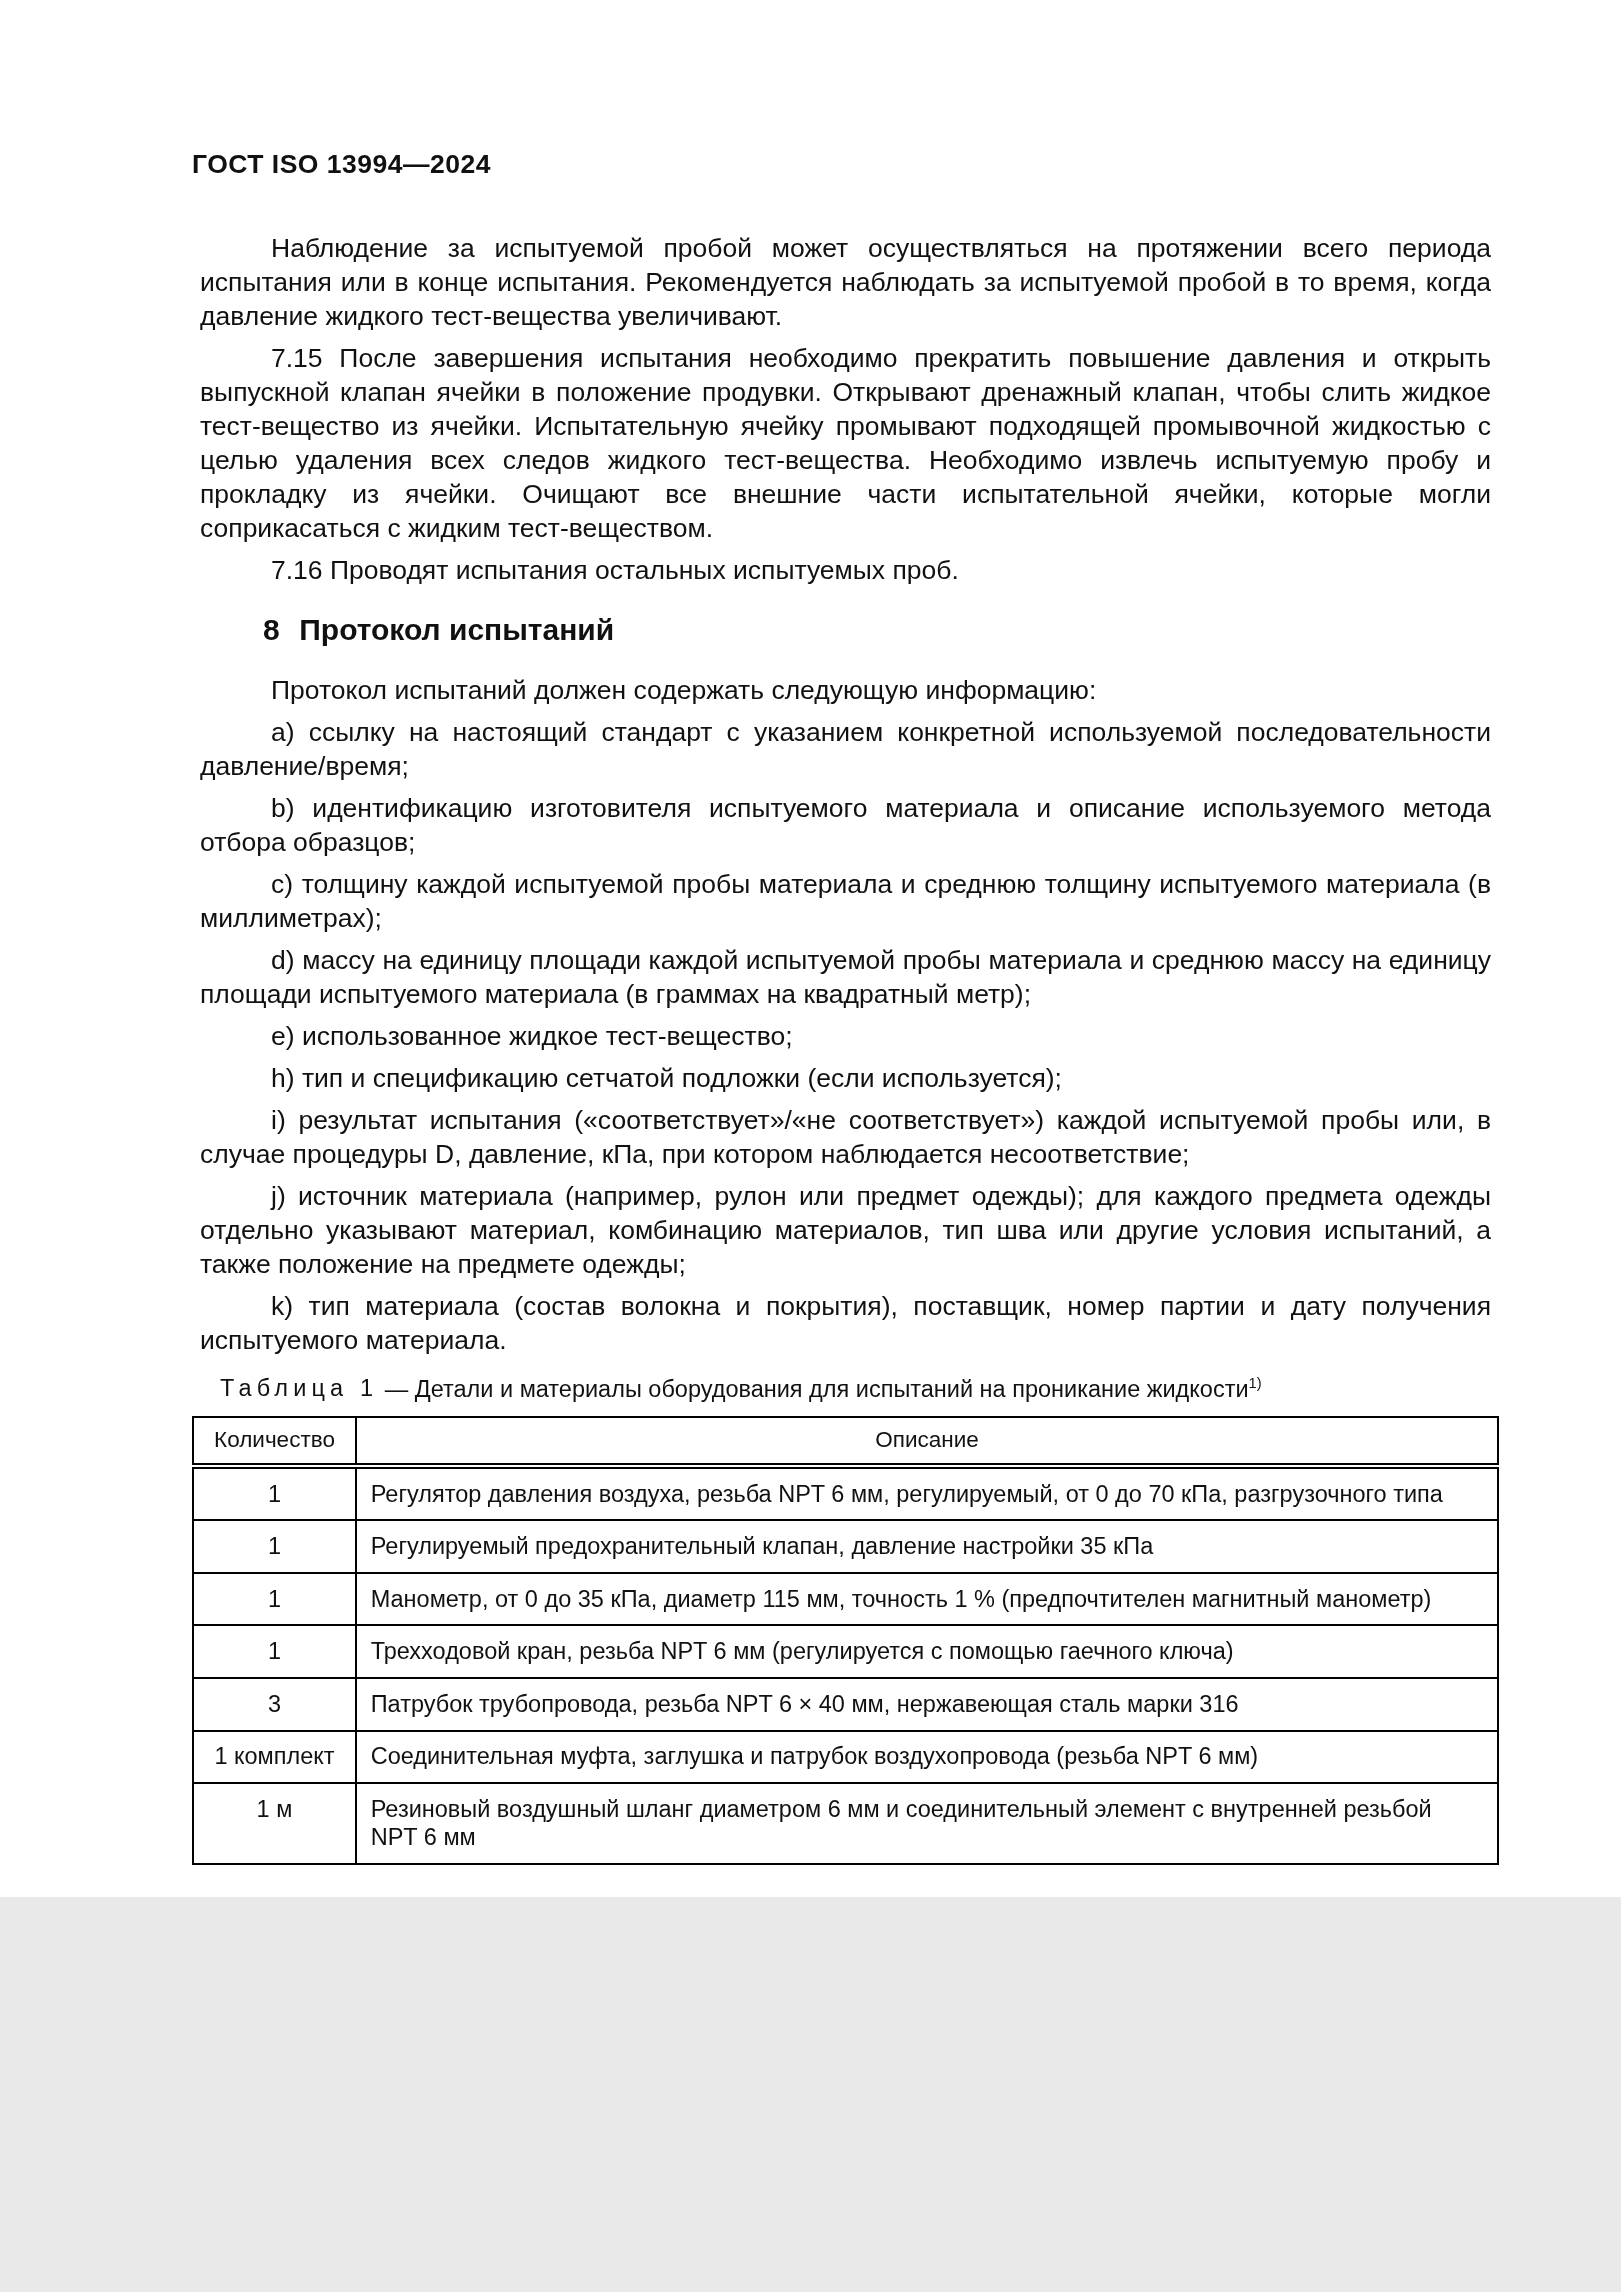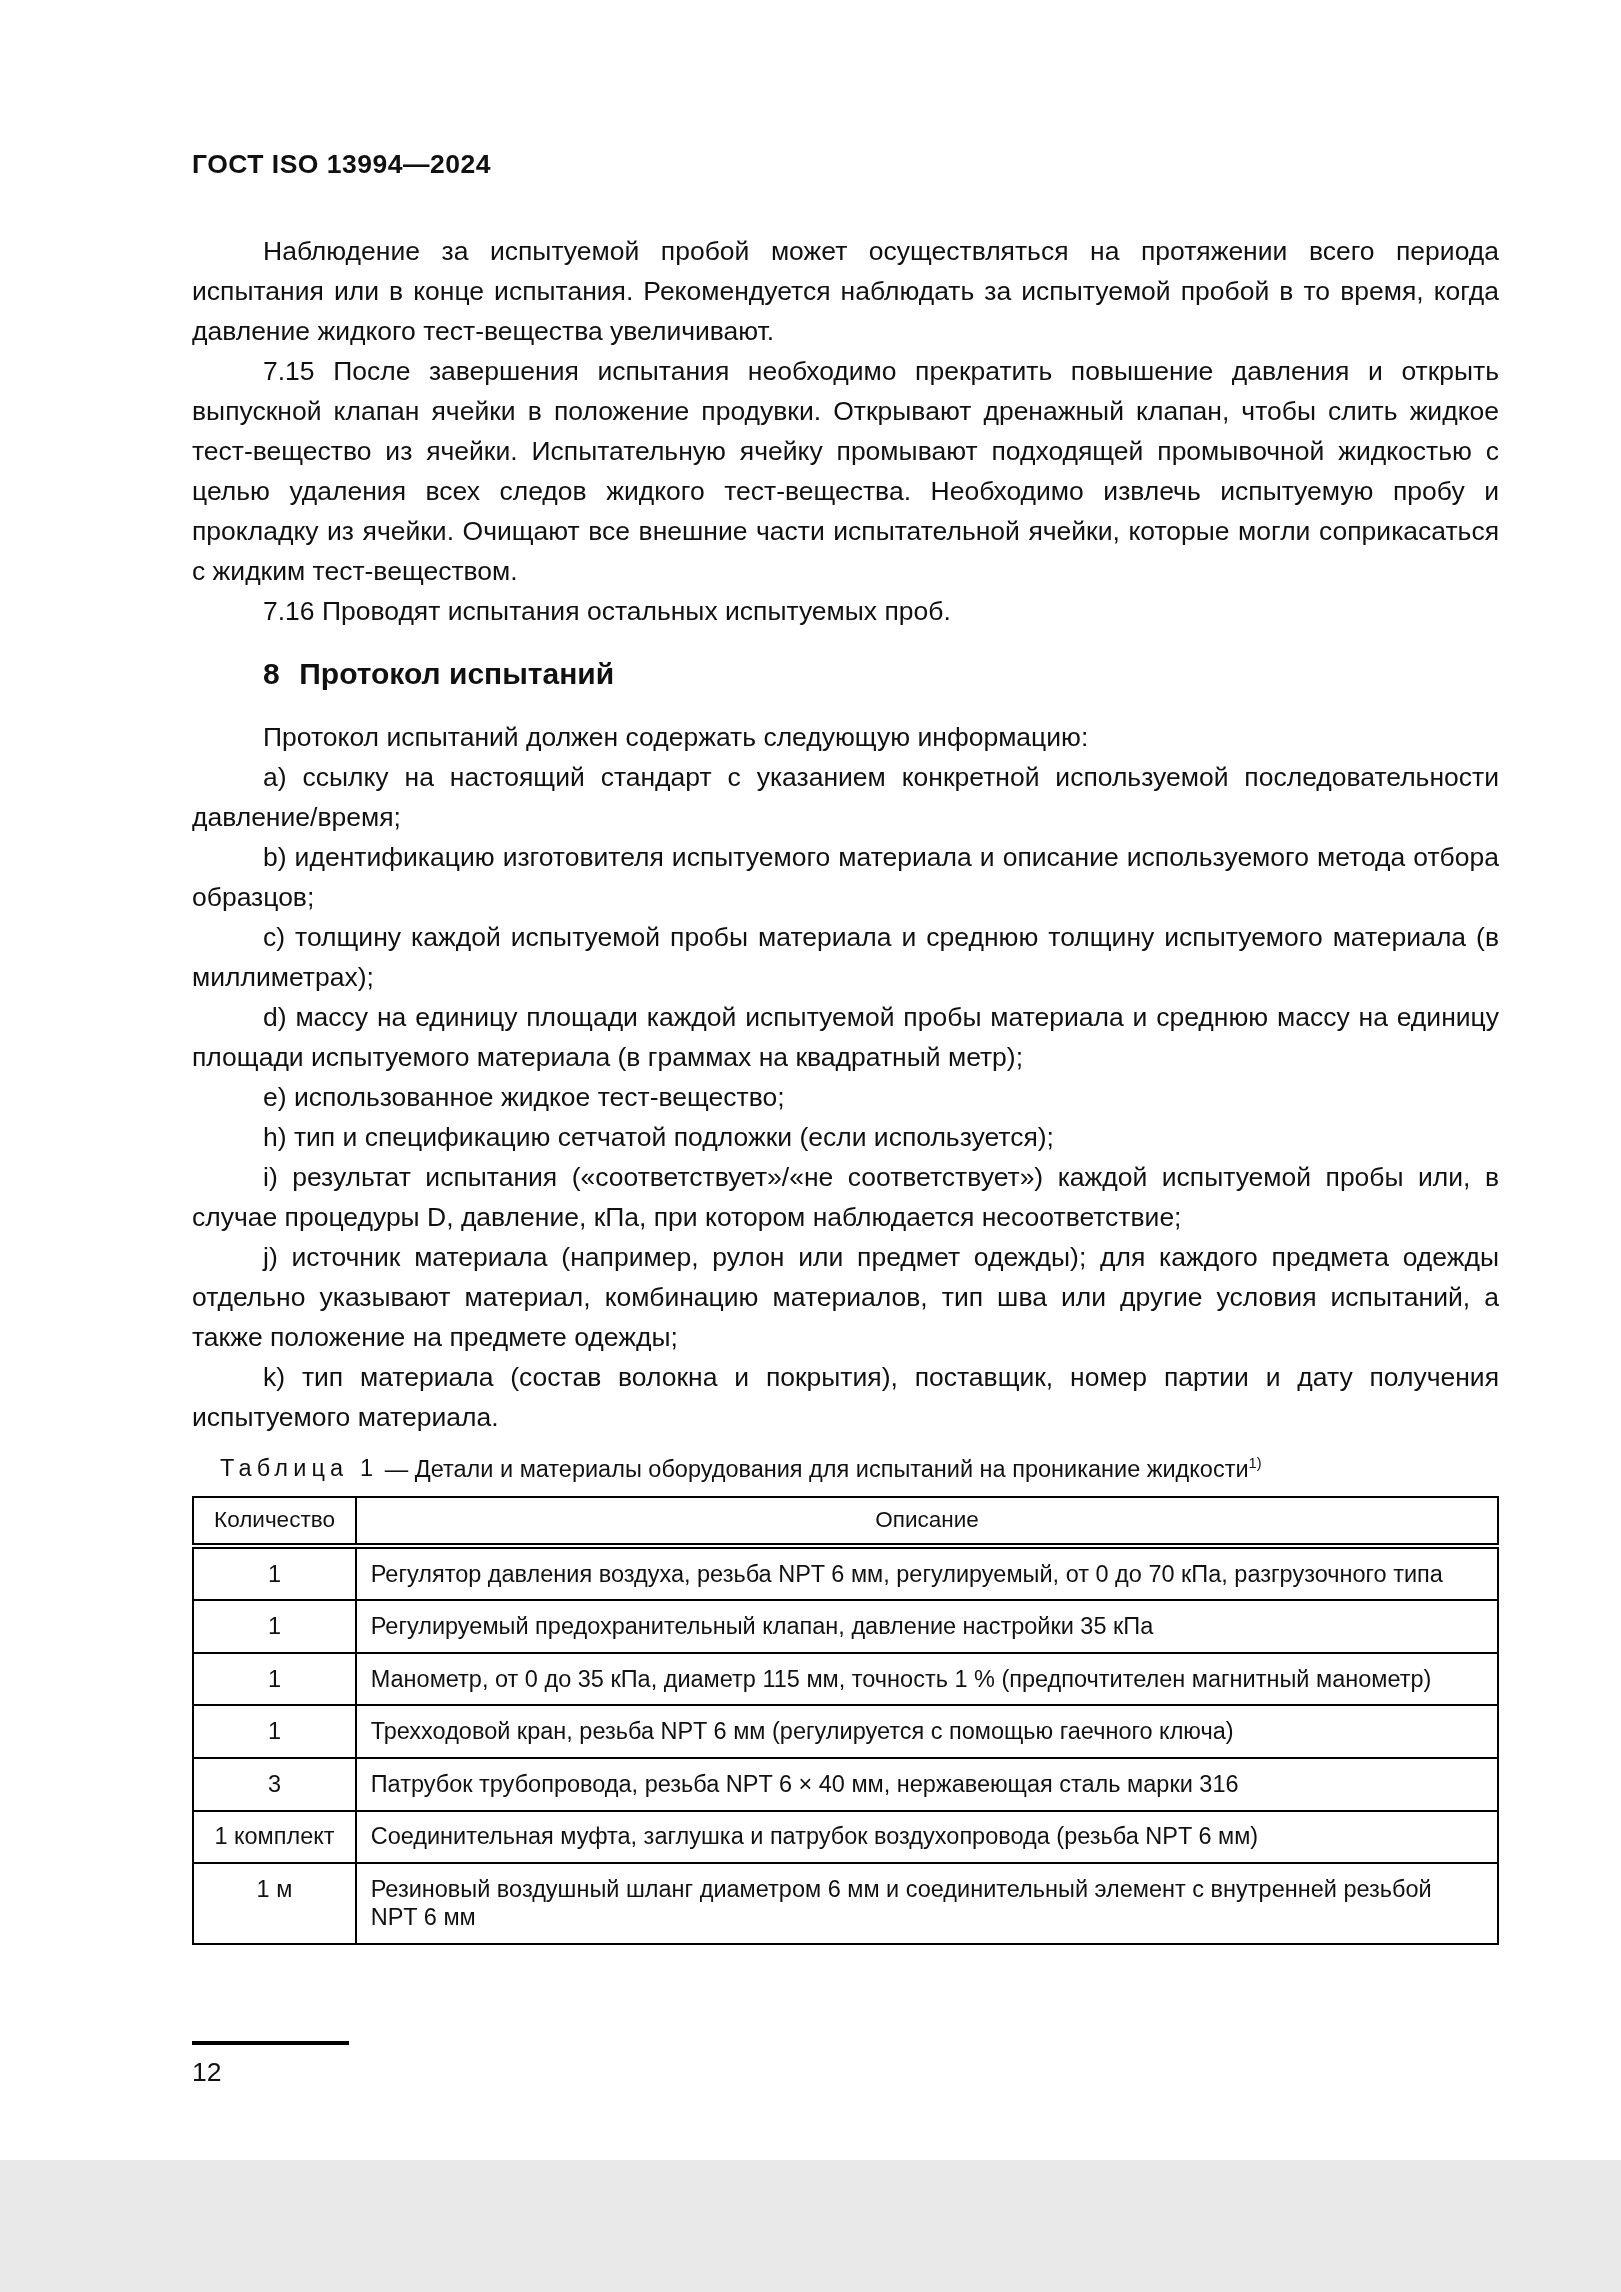--- a/index.html
+++ b/index.html
@@ -1,31 +1,31 @@
 <!DOCTYPE html>
 <html lang="ru"><head>
 <meta charset="utf-8">
 <style>
   html,body{margin:0;padding:0;background:#e9e9e9;}
   .page{
     position:relative;
-    width:1621px;height:2160px;
+    width:1621px;height:1897px;
     background:#ffffff;
     box-sizing:border-box;
     padding:149px 122px 0 192px;
     font-family:"Liberation Sans","DejaVu Sans",sans-serif;
     color:#111;
   }
   .doc-code{
     font-size:26.5px;font-weight:bold;letter-spacing:0.5px;
     margin:0 0 51px 0;
   }
   .body-text p{
-    margin:0;
-    font-size:26.5px;line-height:40px;
+    margin:8px;
+    font-size:26.5px;line-height:34px;
     text-align:justify;
     text-indent:71px;
   }
   .section-heading{
     margin:25.5px 0 26.5px 71px;
     font-size:30px;font-weight:bold;
   }
   .section-heading .sec-num{margin-right:19.6px;}
   .table-caption{
     margin:17.6px 0 13.7px 0;

